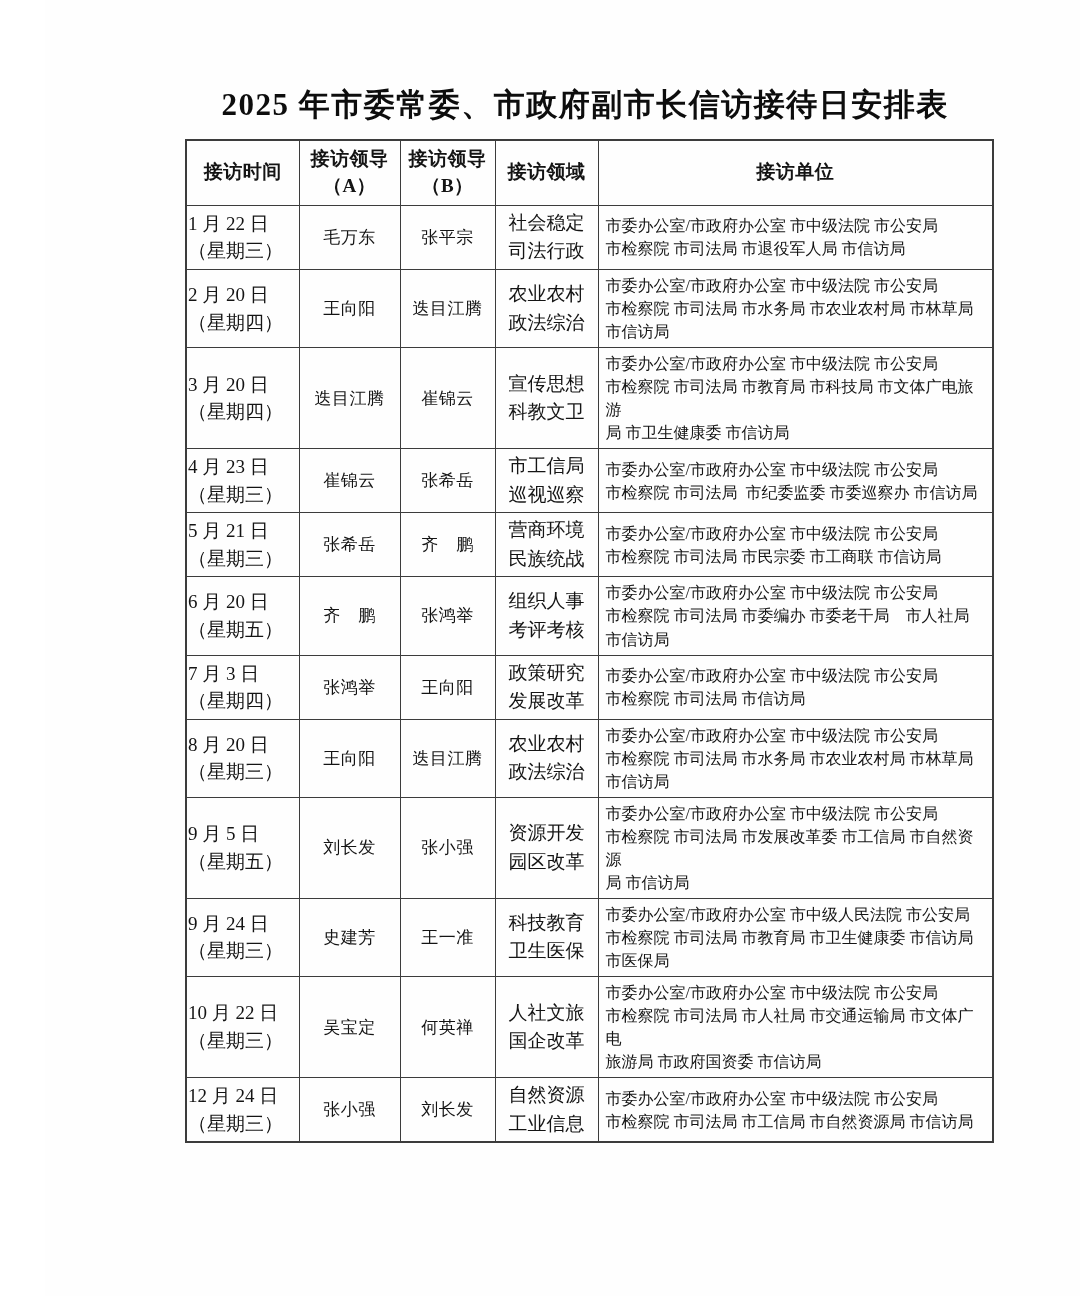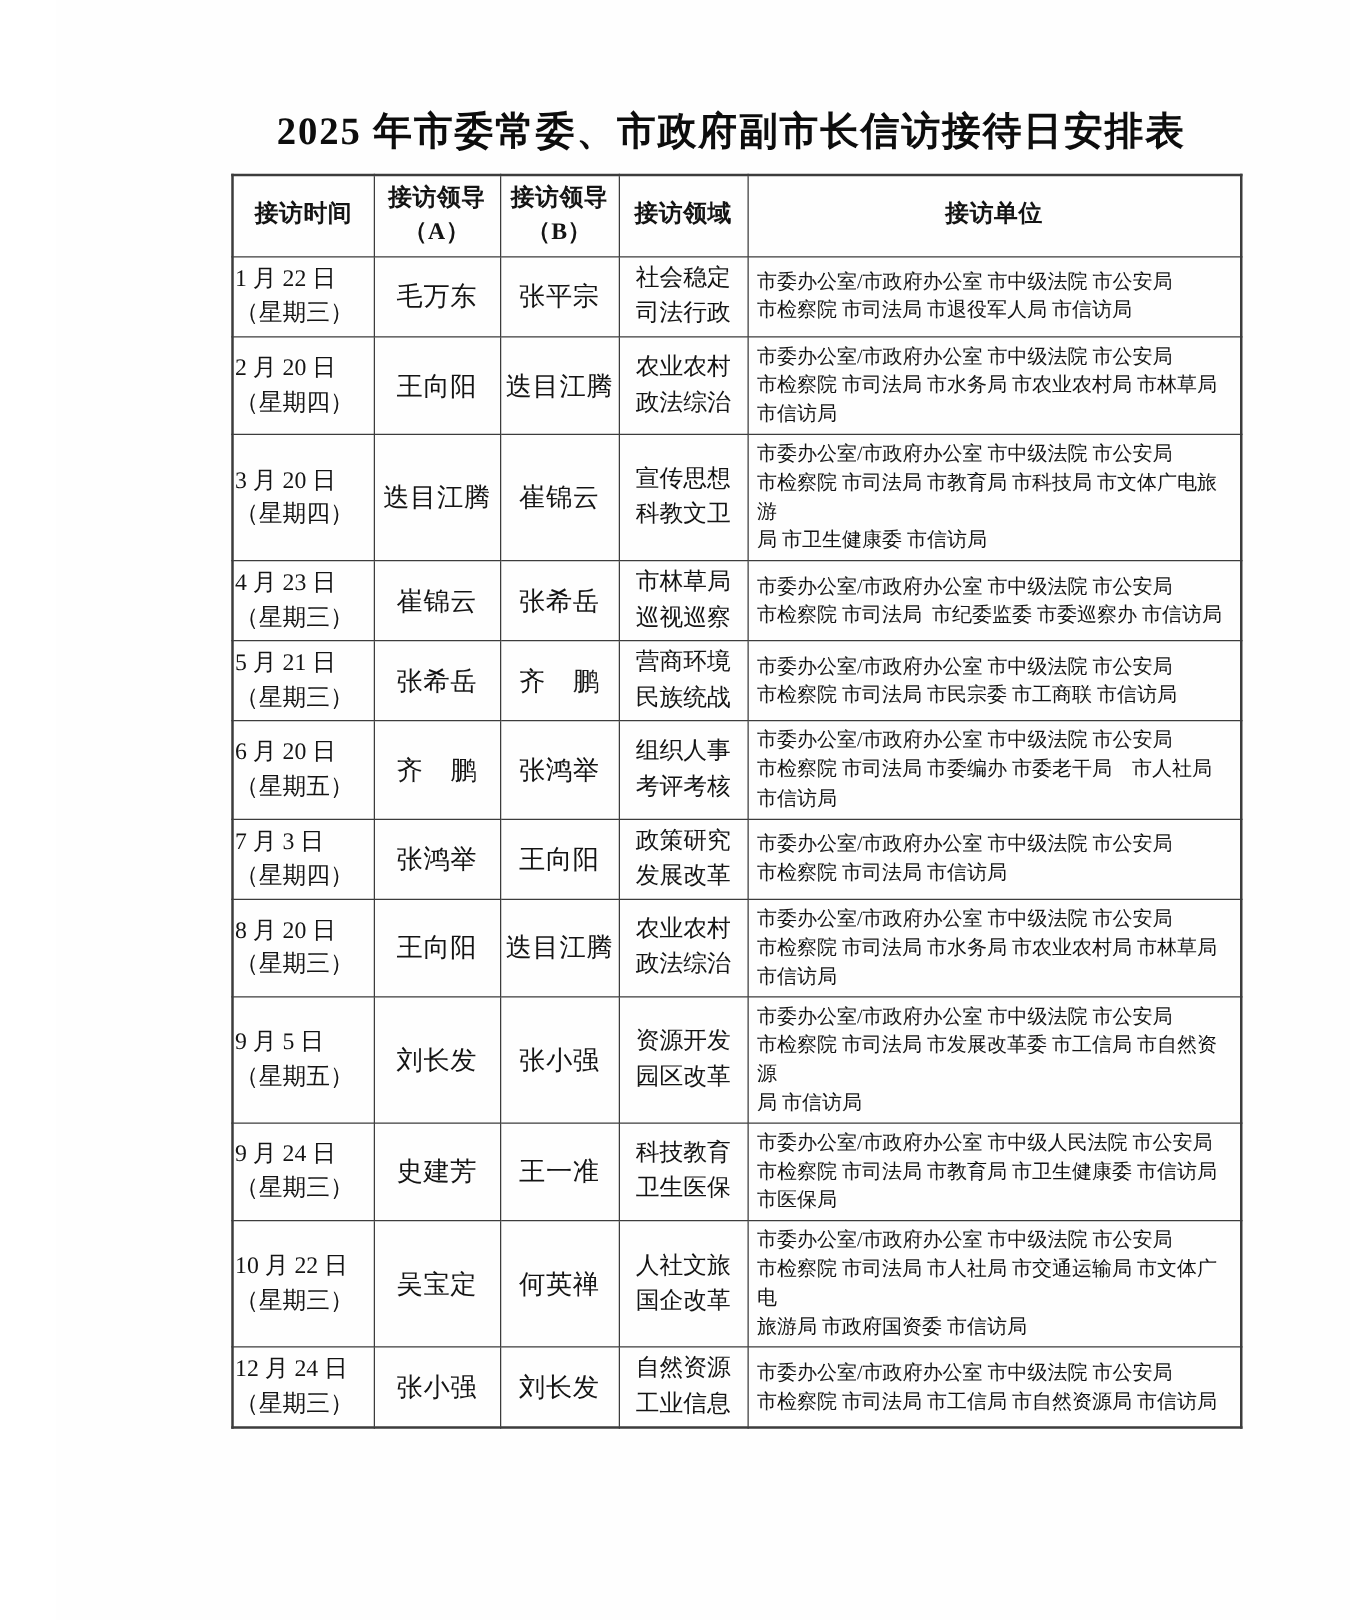--- a/index.html
+++ b/index.html
@@ -46,21 +46,21 @@
     letter-spacing: 0.5px;
   }
   td.c-date {
     font-size: 19px;
     text-align: left;
     white-space: pre-wrap;
     line-height: 1.45;
     padding: 4px 1px;
   }
   td.c-leader {
-    font-size: 21px;
+    font-size: 17px;
     text-align: center;
     letter-spacing: 0.5px;
     padding: 2px;
     white-space: pre-wrap;
   }
   td.c-domain {
     font-size: 19px;
     text-align: center;
     white-space: pre-wrap;
     line-height: 1.5;
@@ -134,21 +134,21 @@
       <td class="c-units">市委办公室/市政府办公室 市中级法院 市公安局
 市检察院 市司法局 市教育局 市科技局 市文体广电旅游
 局 市卫生健康委 市信访局</td>
     </tr>
 
     <tr class="data-row">
       <td class="c-date">4 月 23 日
 （星期三）</td>
       <td class="c-leader">崔锦云</td>
       <td class="c-leader">张希岳</td>
-      <td class="c-domain">市林草局
+      <td class="c-domain">市工信局
 巡视巡察</td>
       <td class="c-units">市委办公室/市政府办公室 市中级法院 市公安局
 市检察院 市司法局  市纪委监委 市委巡察办 市信访局</td>
     </tr>
 
     <tr class="data-row">
       <td class="c-date">5 月 21 日
 （星期三）</td>
       <td class="c-leader">张希岳</td>
       <td class="c-leader">齐　鹏</td>

